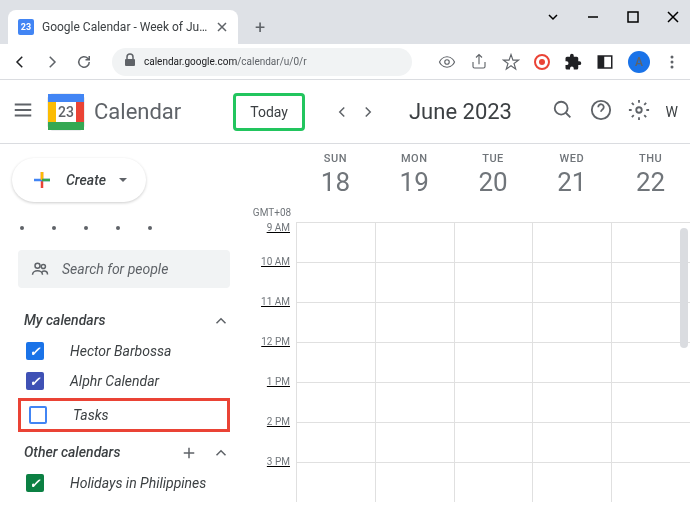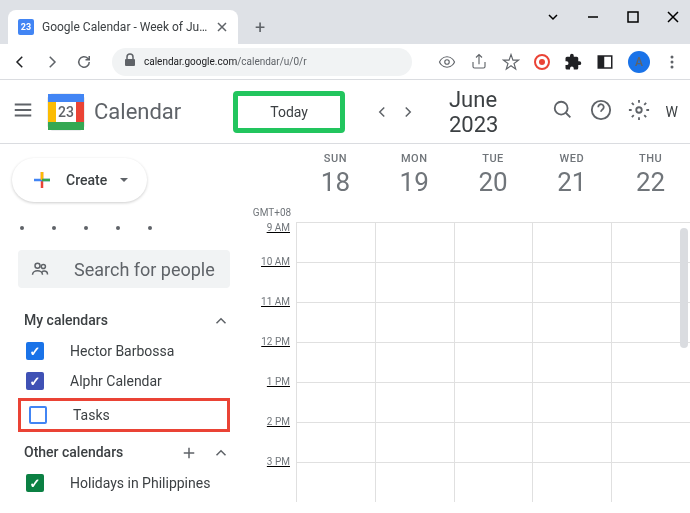--- a/index.html
+++ b/index.html
@@ -29,35 +29,35 @@
   .red-circle { width: 16px; height: 16px; border: 2px solid #ea4335; border-radius: 50%; display: flex; align-items: center; justify-content: center; }
   .red-circle::after { content: ''; width: 6px; height: 6px; background: #ea4335; border-radius: 50%; }
   
   
   .app-header { height: 64px; display: flex; align-items: center; padding: 0 12px; gap: 12px; border-bottom: 1px solid #dadce0; }
   .hamburger { color: #5f6368; }
   .logo { display: flex; align-items: center; gap: 8px; }
   .logo-box { width: 40px; height: 40px; position: relative; }
   .logo-box svg { width: 40px; height: 40px; }
   .logo-text { font-size: 22px; color: #5f6368; }
-  .today-btn { border: 5px solid #22c55e; border-radius: 4px; padding: 8px 32px; font-size: 14px; color: #3c4043; background: #fff; margin-left: 40px; }
+  .today-btn { border: 3px solid #22c55e; border-radius: 4px; padding: 8px 14px; font-size: 14px; color: #3c4043; background: #fff; margin-left: 40px; }
   .month-nav { display: flex; gap: 8px; margin-left: 16px; }
   .month-nav span { color: #5f6368; display: flex; align-items: center; }
   .month-label { font-size: 22px; color: #3c4043; margin-left: 20px; }
   .header-right { margin-left: auto; display: flex; gap: 16px; color: #5f6368; align-items: center; }
   
   
   .main { display: flex; height: calc(513px - 44px - 36px - 64px); }
-  .sidebar { width: 248px; padding: 14px 0 4px 0; overflow: hidden; }
+  .sidebar { width: 248px; padding: 14px 0 4px 0; overflow: hidden; font-style: italic; }
   .create-btn { margin-left: 12px; display: inline-flex; align-items: center; gap: 12px; padding: 10px 18px; border-radius: 24px; box-shadow: 0 1px 3px rgba(0,0,0,.2); background: #fff; }
   .create-plus { width: 24px; height: 24px; }
   .create-label { font-size: 14px; color: #3c4043; font-weight: 500; }
   .mini-dots { margin: 24px 20px 12px 20px; height: 12px; display: flex; gap: 28px; }
   .mini-dots span { width: 4px; height: 4px; background: #5f6368; border-radius: 50%; display: inline-block; }
-  .search-people { margin: 0 18px 18px 18px; background: #f1f3f4; border-radius: 4px; height: 38px; display: flex; align-items: center; padding: 0 12px; gap: 24px; color: #5f6368; font-size: 18px; }
+  .search-people { margin: 0 18px 18px 18px; background: #f1f3f4; border-radius: 4px; height: 38px; display: flex; align-items: center; padding: 0 12px; gap: 12px; color: #5f6368; font-size: 14px; }
   .section-header { display: flex; align-items: flex-start; justify-content: space-between; padding: 6px 18px 6px 24px; font-size: 14px; color: #3c4043; font-weight: 500; }
   .cal-item { display: flex; align-items: center; gap: 26px; padding: 6px 18px 6px 26px; font-size: 14px; color: #3c4043; }
   .checkbox { width: 18px; height: 18px; border-radius: 2px; display: flex; align-items: center; justify-content: center; color: #fff; flex-shrink: 0; }
   .checkbox.checked::after { content: '✓'; font-size: 13px; font-weight: bold; }
   .checkbox.unchecked { background: #fff; border: 2px solid; }
   .highlight-box { border: 3px solid #ea4335; margin: 2px 18px 2px 18px; }
   .highlight-box .cal-item { padding: 5px 8px; }
   .other-actions { display: flex; gap: 14px; color: #5f6368; }
   
   

